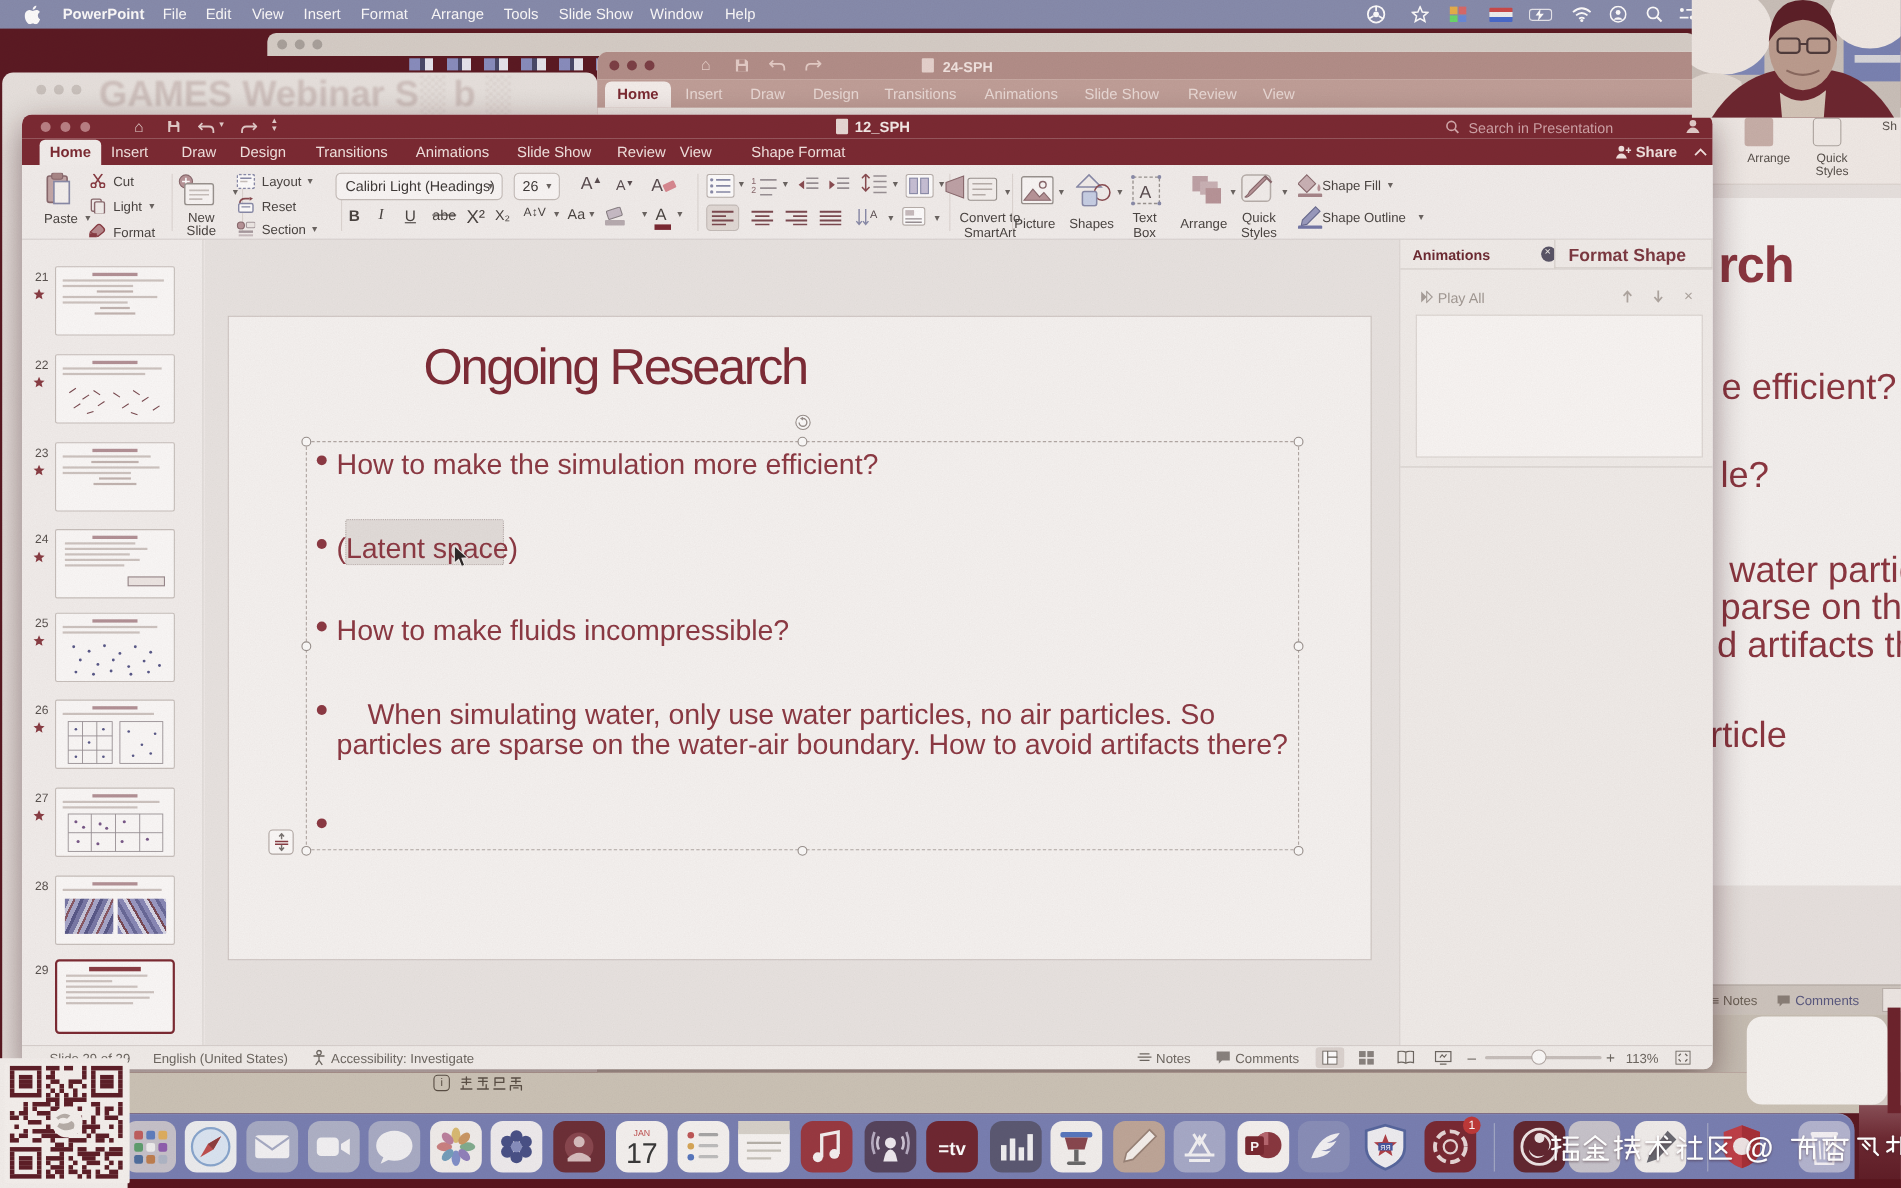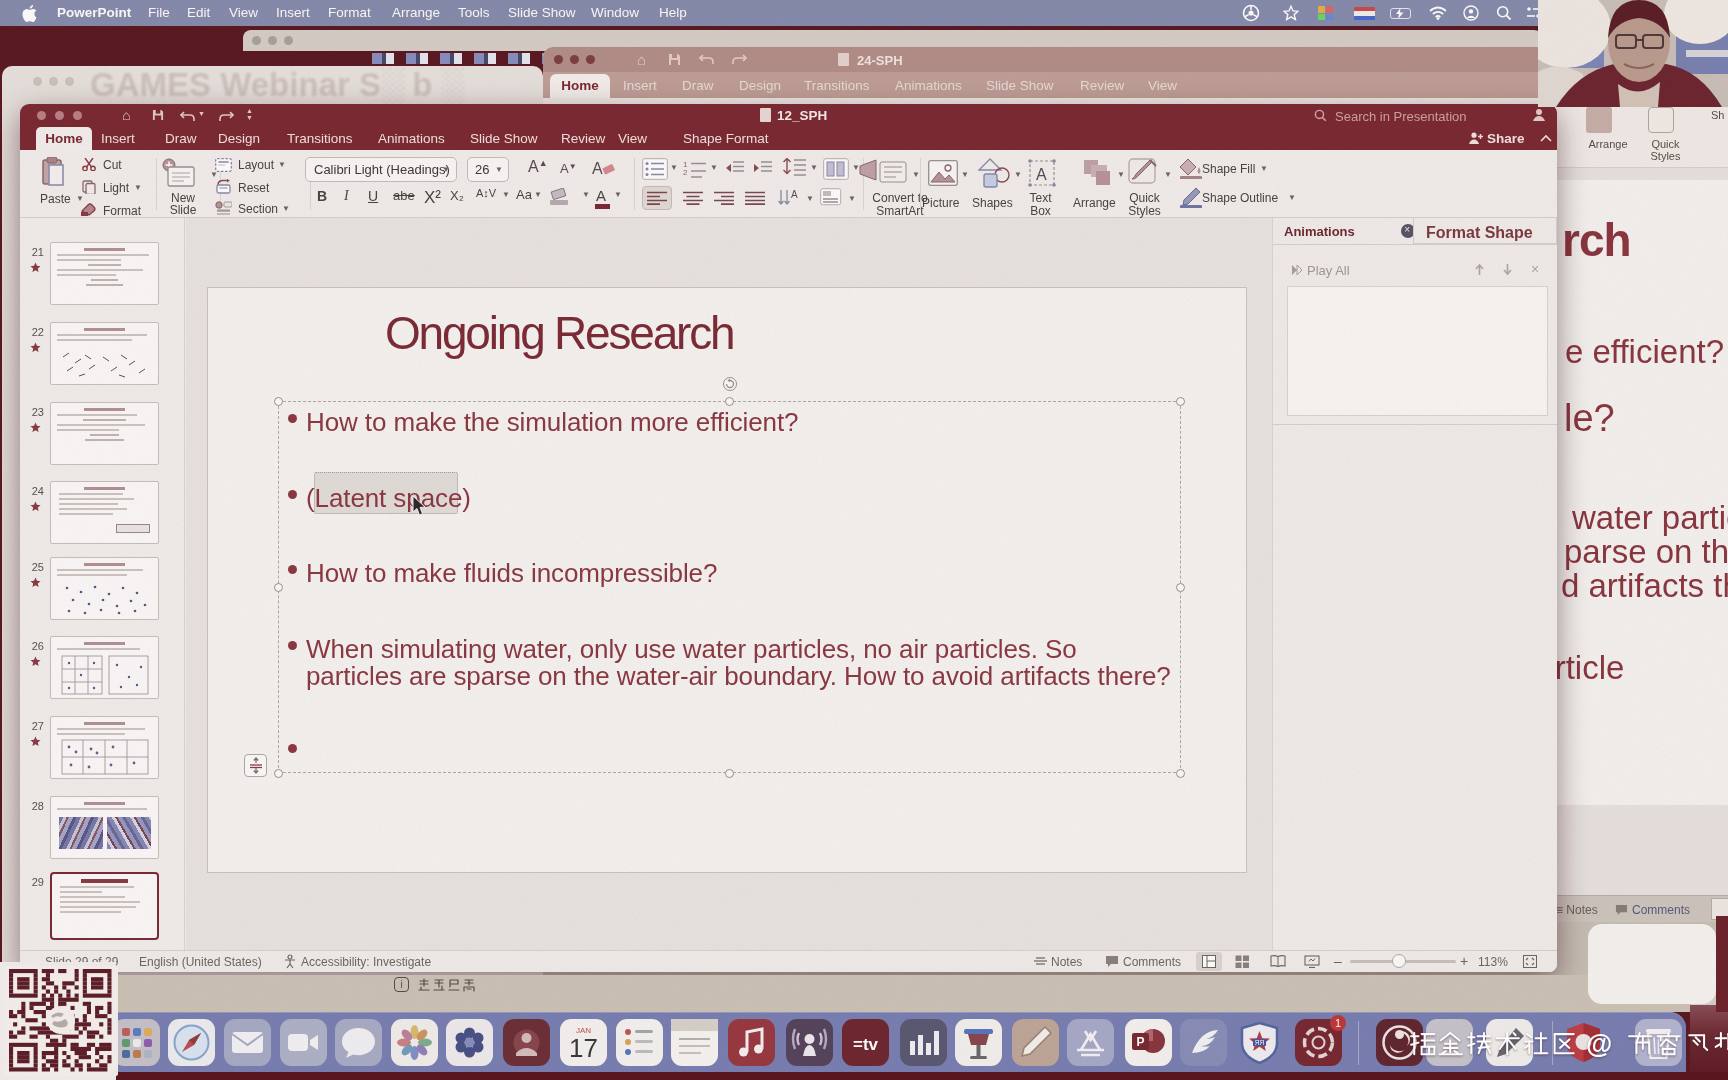--- a/index.html
+++ b/index.html
@@ -84,21 +84,21 @@
     <div class="abs" style="left:1105px; top:60px; width:26px; height:26px; border:1.5px solid #b0a8a2; border-radius:4px;"></div>
     <div class="abs" style="left:1095px; top:91px; width:55px; height:24px; font-size:11px; color:#57504b; text-align:center; line-height:12px;">Quick Styles</div>
     <div class="abs" style="left:1168px; top:62px; width:30px; height:40px; font-size:11px; color:#57504b;">Sh</div>
 
     <div class="abs" style="left:0; top:121px; width:100%; height:753px; background:#e9e4e1;"></div>
 
     <div class="abs" style="left:940px; top:133px; width:800px; height:625px; background:#f6f4f2;"></div>
 
     <div class="abs" style="left:1019px; top:166px; font-size:46px; font-weight:bold; color:#8c3741; letter-spacing:-1px;">rch</div>
     <div class="abs" style="left:1022px; top:286px; font-size:33px; color:#8c3741;">e efficient?</div>
-    <div class="abs" style="left:1021px; top:350px; font-size:38px; color:#8c3741;">le?</div>
+    <div class="abs" style="left:1021px; top:366px; font-size:33px; color:#8c3741;">le?</div>
     <div class="abs" style="left:1029px; top:452px; font-size:33px; color:#8c3741; white-space:nowrap;">water particl</div>
     <div class="abs" style="left:1021px; top:486px; font-size:33px; color:#8c3741; white-space:nowrap;">parse on the</div>
     <div class="abs" style="left:1018px; top:520px; font-size:33px; color:#8c3741; white-space:nowrap;">d artifacts th</div>
     <div class="abs" style="left:975px; top:602px; font-size:33px; color:#8c3741;">particle</div>
 
     <div class="abs" style="left:0; top:848px; width:100%; height:27px; background:#cfc7c0; border-top:1px solid #b8b0a9;">
       <span class="abs" style="left:1013px; top:7px; font-size:12px; color:#6c6257;">≡ Notes</span>
       <svg class="abs" style="left:1072px; top:8px;" width="13" height="12" viewBox="0 0 14 13">
           <path d="M1 1 H13 V9 H6 L3 12 L3 9 H1 Z" fill="#8a8078"></path>
         </svg>
@@ -622,21 +622,21 @@
 
         <div class="abs" style="left:106px; top:184px; width:144px; height:42px; background:rgba(185,173,168,0.30); border:1px dotted #a89e9a; border-radius:2px;"></div>
 
         <div class="blt" style="top:126px;"></div>
         <div class="btx" style="top:119px;">How to make the simulation more efficient?</div>
         <div class="blt" style="top:202px;"></div>
         <div class="btx" style="top:195px;">(Latent space)</div>
         <div class="blt" style="top:277px;"></div>
         <div class="btx" style="top:270px;">How to make fluids incompressible?</div>
         <div class="blt" style="top:353px;"></div>
-        <div class="btx" style="top:346px;">When simulating water, only use water particles, no air particles. So</div>
+        <div class="btx" style="top:346px;margin-left:28px;">When simulating water, only use water particles, no air particles. So</div>
         <div class="btx" style="top:373px;">particles are sparse on the water-air boundary. How to avoid artifacts there?</div>
         <div class="blt" style="top:456px;"></div>
 
         <svg class="abs" style="left:204px; top:208px;" width="15" height="21" viewBox="0 0 15 21">
             <path d="M1 0 L1 16 L5 12.5 L7.5 19 L10.5 17.8 L8 11.5 L13 11 Z" fill="#2f2a2a" stroke="#f5f2f0" stroke-width="1"></path>
           </svg>
 
         <div class="abs" style="left:36px; top:466px; width:23px; height:23px; background:#fdfcfb; border:1px solid #b3aaa6; border-radius:4px;"></div>
         <svg class="abs" style="left:40px; top:469px;" width="16" height="17" viewBox="0 0 16 17">
             <path d="M8 0.5 L8 6 M5.8 3.5 L8 1 L10.2 3.5" fill="none" stroke="#7a7472" stroke-width="1.3"></path>

